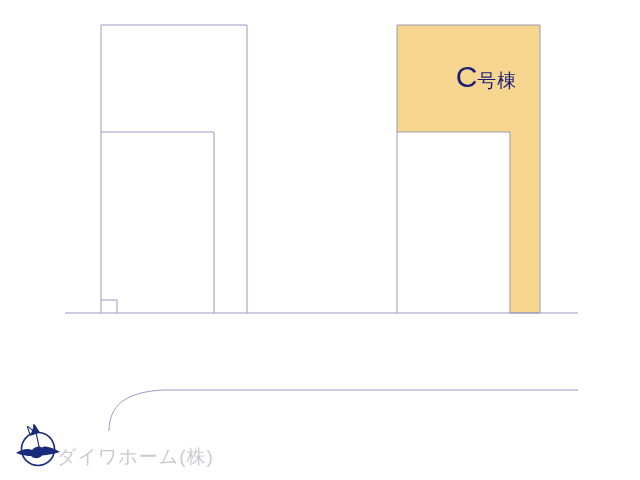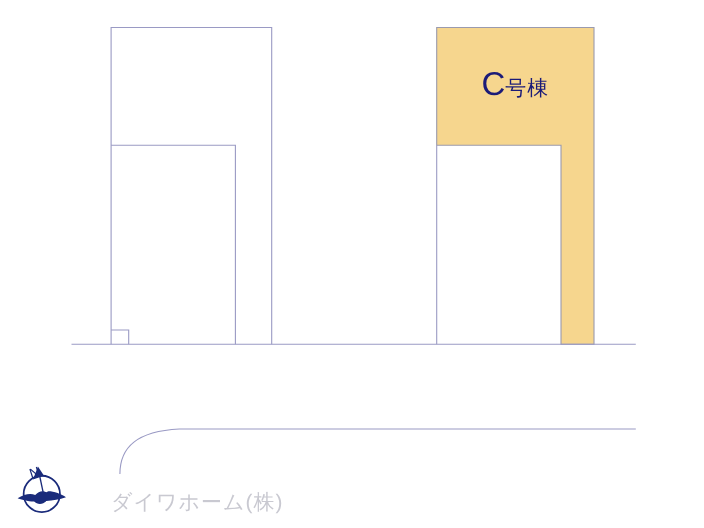--- a/index.html
+++ b/index.html
@@ -35,21 +35,21 @@
     stroke: var(--line);
     stroke-width: 1;
   }
   .parcel-c-shape {
     fill: var(--parcel-fill);
     stroke: var(--parcel-stroke);
     stroke-width: 1;
   }
   .c-label {
     position: absolute;
-    left: 397px;
+    left: 415px;
     top: 62px;
     width: 143px;
     text-align: center;
     color: var(--label-navy);
     white-space: nowrap;
     user-select: none;
   }
   .c-label .c-big {
     font-size: 30px;
     line-height: 1;
@@ -90,21 +90,20 @@
   }
   .company {
     position: absolute;
     left: 57px;
     top: 444px;
     font-size: 19px;
     letter-spacing: 1px;
     color: var(--company-gray);
     white-space: nowrap;
     user-select: none;
-    margin-left: 44px;
   }
 </style>
 </head>
 <body>
 
 <div class="canvas">
 
   <svg class="plan-svg" viewBox="0 0 640 480" aria-hidden="true">
 
     <polygon class="parcel-c-shape" points="397,25 540,25 540,313 510,313 510,132 397,132"></polygon>

